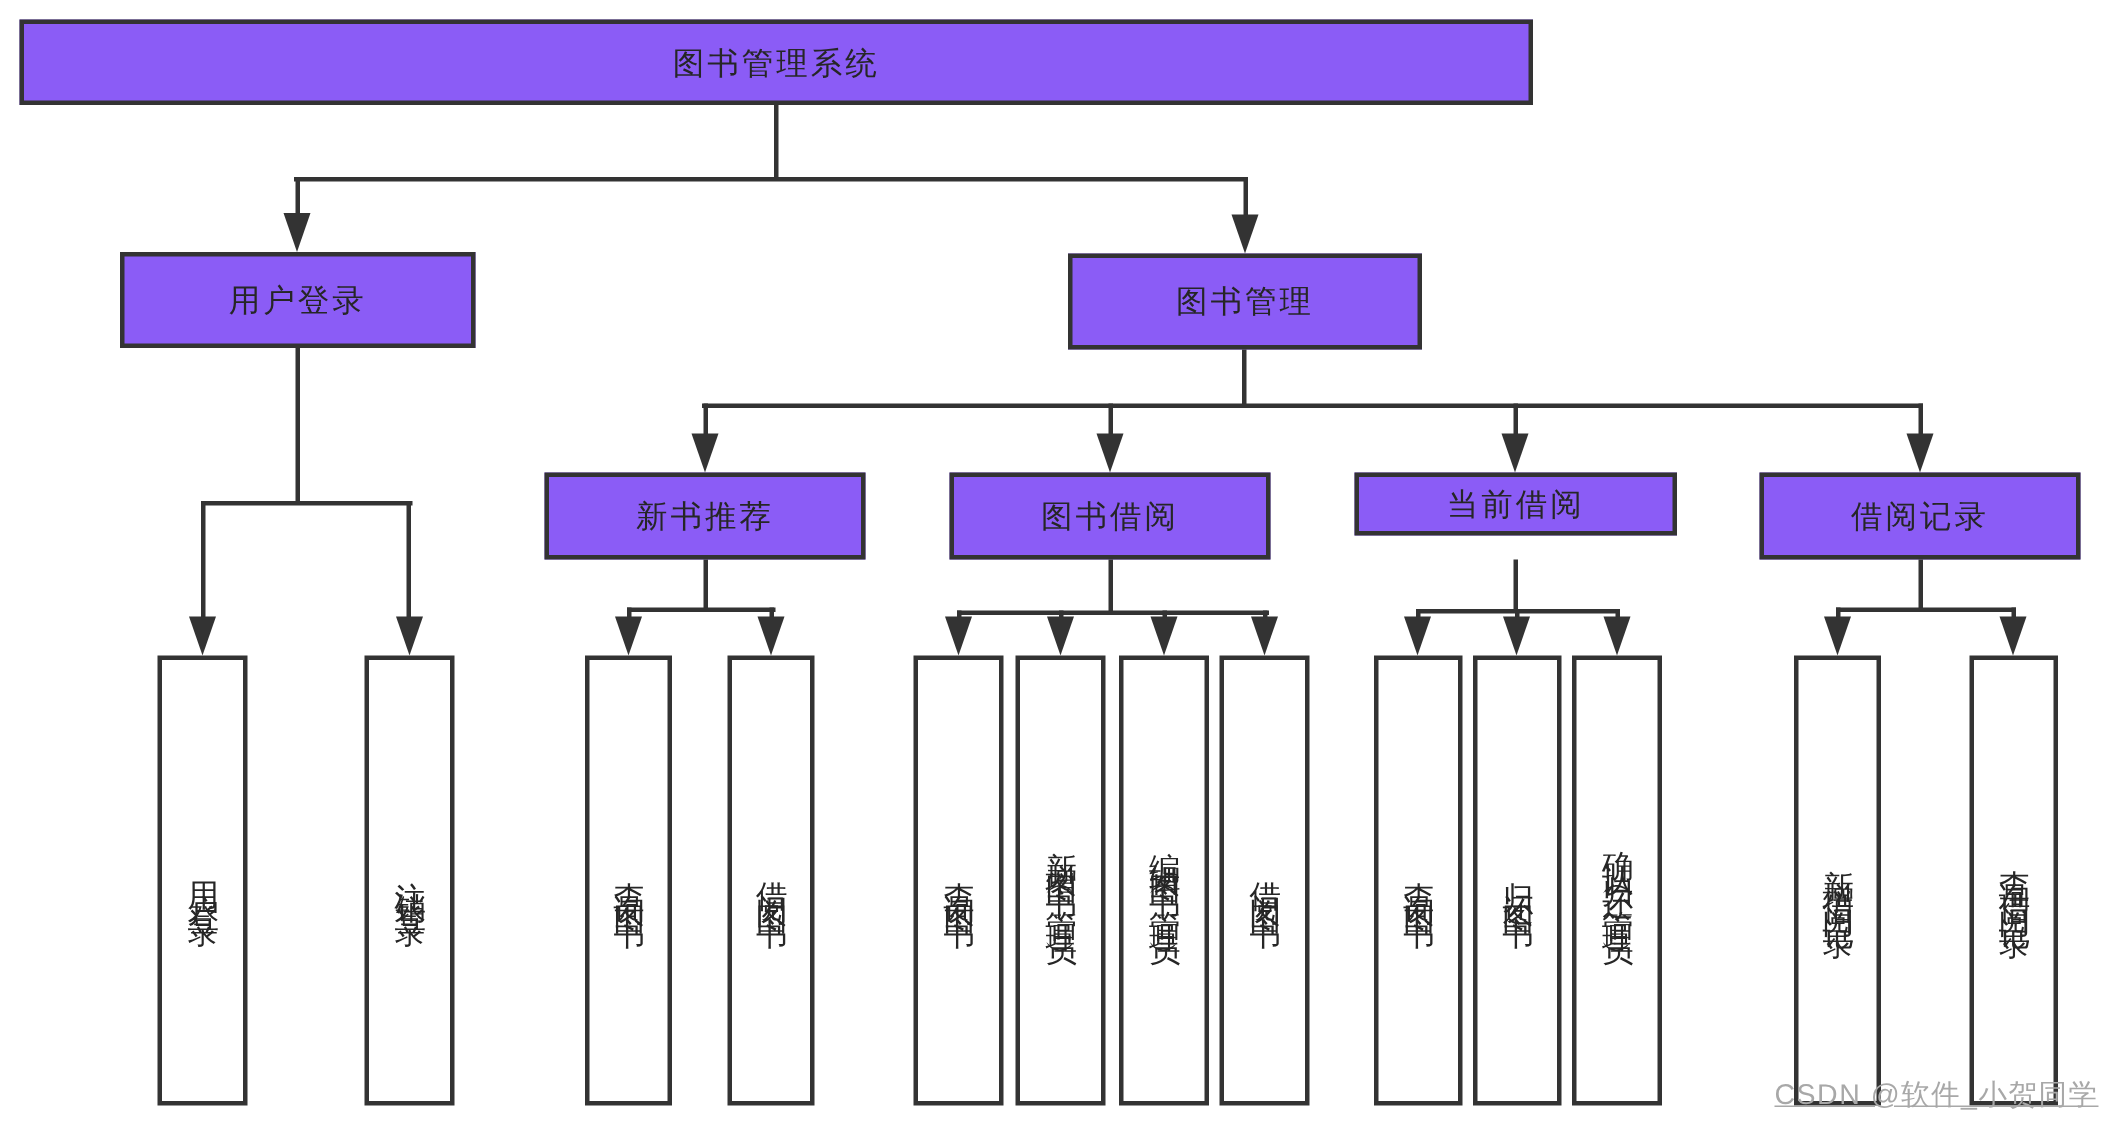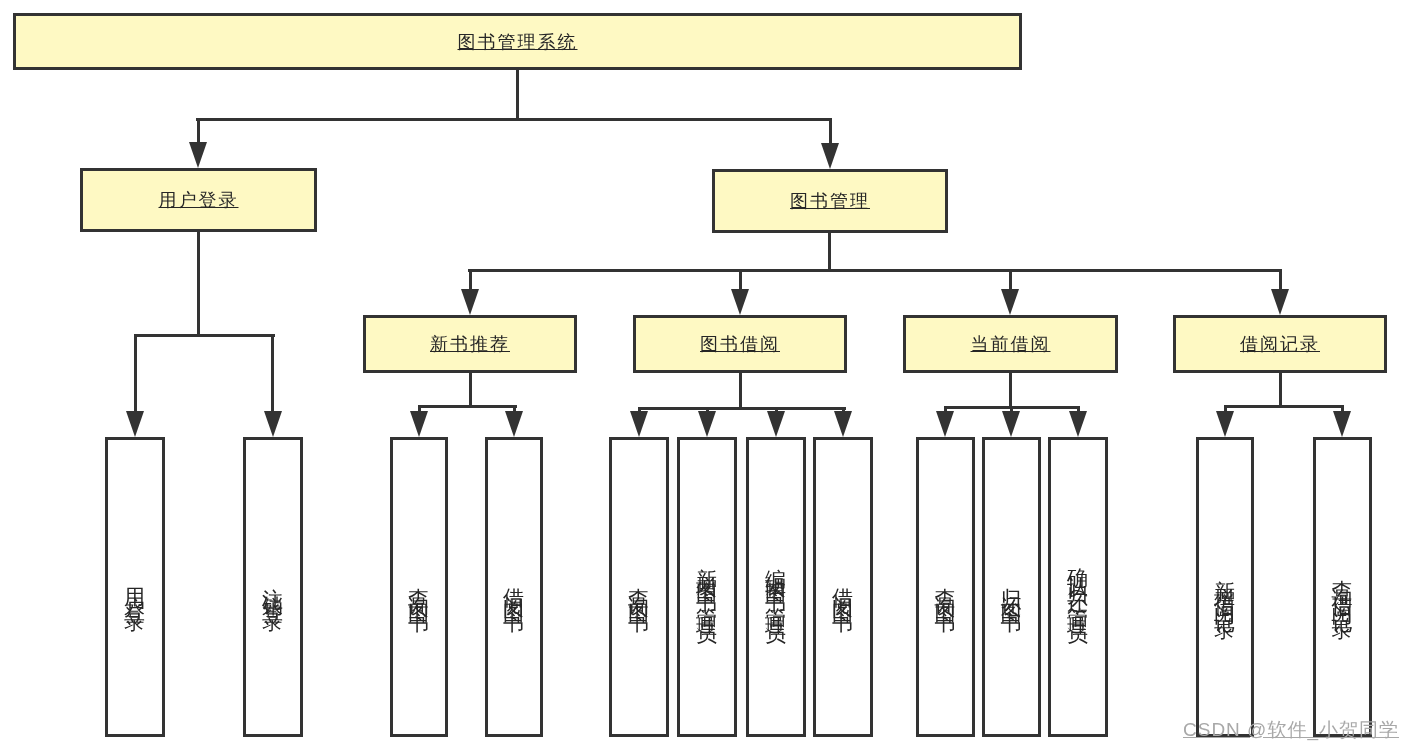--- a/index.html
+++ b/index.html
@@ -10,22 +10,22 @@
     --wm:#a8a8a8;
   }
   html,body{margin:0;padding:0;background:var(--bg);}
   #canvas{
     position:relative;width:1405px;height:747px;background:var(--bg);
     font-family:"Liberation Sans","DejaVu Sans",sans-serif;color:var(--text);
     overflow:hidden;
   }
   .box{
     position:absolute;box-sizing:border-box;border:3px solid var(--border);
-    background:#fef9c3;display:grid;place-items:center;
-    font-size:18px;letter-spacing:2px;white-space:nowrap;text-decoration:underline;
+    background:#8b5cf6;display:grid;place-items:center;
+    font-size:21px;letter-spacing:2px;white-space:nowrap;
   }
   .vbox{
     position:absolute;box-sizing:border-box;border:3px solid var(--border);
     background:#fff;display:grid;place-items:center;
   }
   .vtext{
     writing-mode:vertical-rl;text-orientation:mixed;
     font-size:21px;letter-spacing:8px;line-height:1;white-space:nowrap;
   }
   .vline{position:absolute;width:3px;background:var(--line);}
@@ -58,21 +58,21 @@
   </div>
 
   <div class="box" style="left:633px;top:315px;width:214px;height:58px;">
     <span>图书借阅</span>
   </div>
 
   <div class="box" style="left:363px;top:315px;width:214px;height:58px;">
     <span>新书推荐</span>
   </div>
 
-  <div class="box" style="left:903px;top:315px;width:215px;height:58px;">
+  <div class="box" style="left:903px;top:315px;width:215px;height:42px;">
     <span>当前借阅</span>
   </div>
 
   <div class="box" style="left:1173px;top:315px;width:214px;height:58px;">
     <span>借阅记录</span>
   </div>
 
   <div class="vbox" style="left:105px;top:437px;width:60px;height:300px;">
     <span class="vtext">用户登录</span>
   </div>

